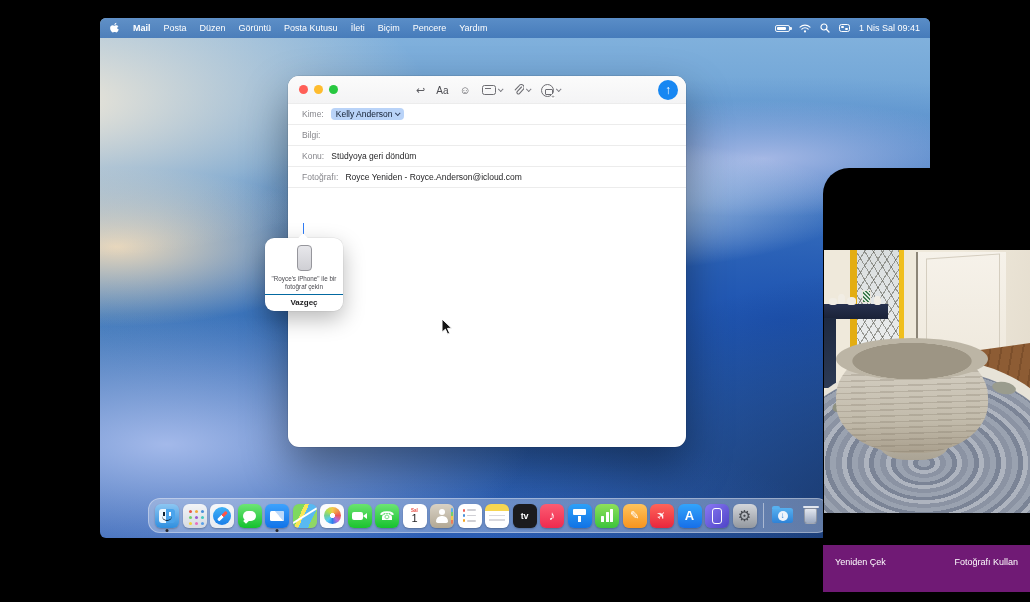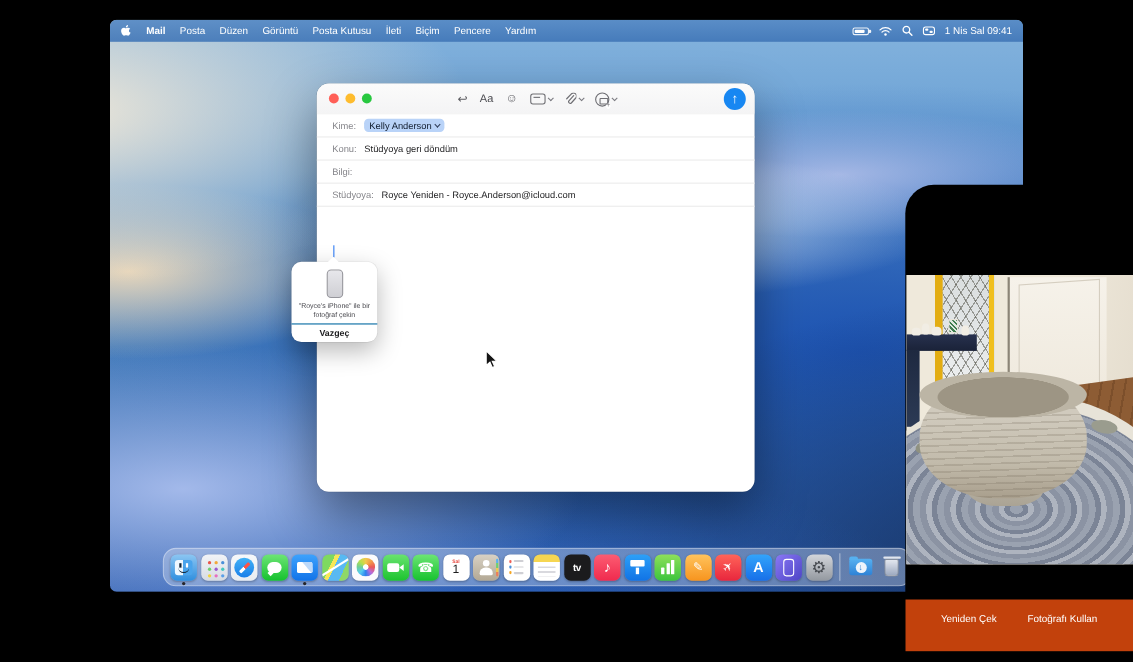--- a/index.html
+++ b/index.html
@@ -180,22 +180,22 @@
   .ph-splat1 { position:absolute; left:8px; top:150px; width:22px; height:12px; border-radius:50%; background:#8f9180; transform:rotate(-15deg); }
   .ph-splat2 { position:absolute; left:168px; top:132px; width:24px; height:12px; border-radius:50%; background:#9a9c8e; transform:rotate(10deg); }
   .ph-foot { position:absolute; left:55px; top:170px; width:70px; height:40px; border-radius:50% 50% 40% 40%; background:linear-gradient(180deg,#c6c0b3,#aaa394); }
   .ph-bowl { position:absolute; left:12px; top:95px; width:152px; height:108px; border-radius:48% 48% 46% 46%;
     background:linear-gradient(180deg,#d0cabd 0 30%, #c2bbab 70%, #a99f8d 100%); overflow:hidden; }
   .ph-bowl::after { content:""; position:absolute; inset:0;
     background:repeating-linear-gradient(178deg, rgba(110,100,84,.22) 0 1.5px, transparent 1.5px 6px); }
   .ph-rim { position:absolute; left:12px; top:88px; width:152px; height:42px; border-radius:50%;
     background:radial-gradient(ellipse at 50% 55%, #9d9584 0 55%, #bcb5a5 56% 78%, #cdc7ba 79% 100%); }
 
-  .iactions { position:absolute; left:0; top:377px; width:207px; height:47px; background:#c2410c; color:#fff; font-size:9px;
-    display:flex; align-items:flex-start; justify-content:center; padding:12px 12px 0 12px;gap:28px; }
+  .iactions { position:absolute; left:0; top:377px; width:207px; height:47px; background:#701a75; color:#fff; font-size:9px;
+    display:flex; align-items:flex-start; justify-content:space-between; padding:12px 12px 0 12px;gap:28px; }
 </style>
 </head>
 <body>
 
 <div class="stage">
 
   <div class="mac">
 
     <div class="menubar">
       <div class="menus">
@@ -264,28 +264,28 @@
       </div>
 
       <div class="frow">
         <span class="flabel">Kime:</span>
         <span class="pill">
           <span>Kelly Anderson</span>
           <span class="chev"></span>
         </span>
       </div>
       <div class="frow">
+        <span class="flabel">Bilgi:</span>
+      </div>
+      <div class="frow">
         <span class="flabel">Konu:</span>
         <span>Stüdyoya geri döndüm</span>
       </div>
       <div class="frow">
-        <span class="flabel">Bilgi:</span>
-      </div>
-      <div class="frow">
-        <span class="flabel">Stüdyoya:</span>
+        <span class="flabel">Fotoğrafı:</span>
         <span>Royce Yeniden - Royce.Anderson@icloud.com</span>
       </div>
 
       <div class="ibeam"></div>
     </div>
 
     <div class="popover">
       <div class="pop-phone"></div>
       <div class="pop-msg">"Royce's iPhone" ile bir fotoğraf çekin</div>
       <div class="pop-cancel">Vazgeç</div>

